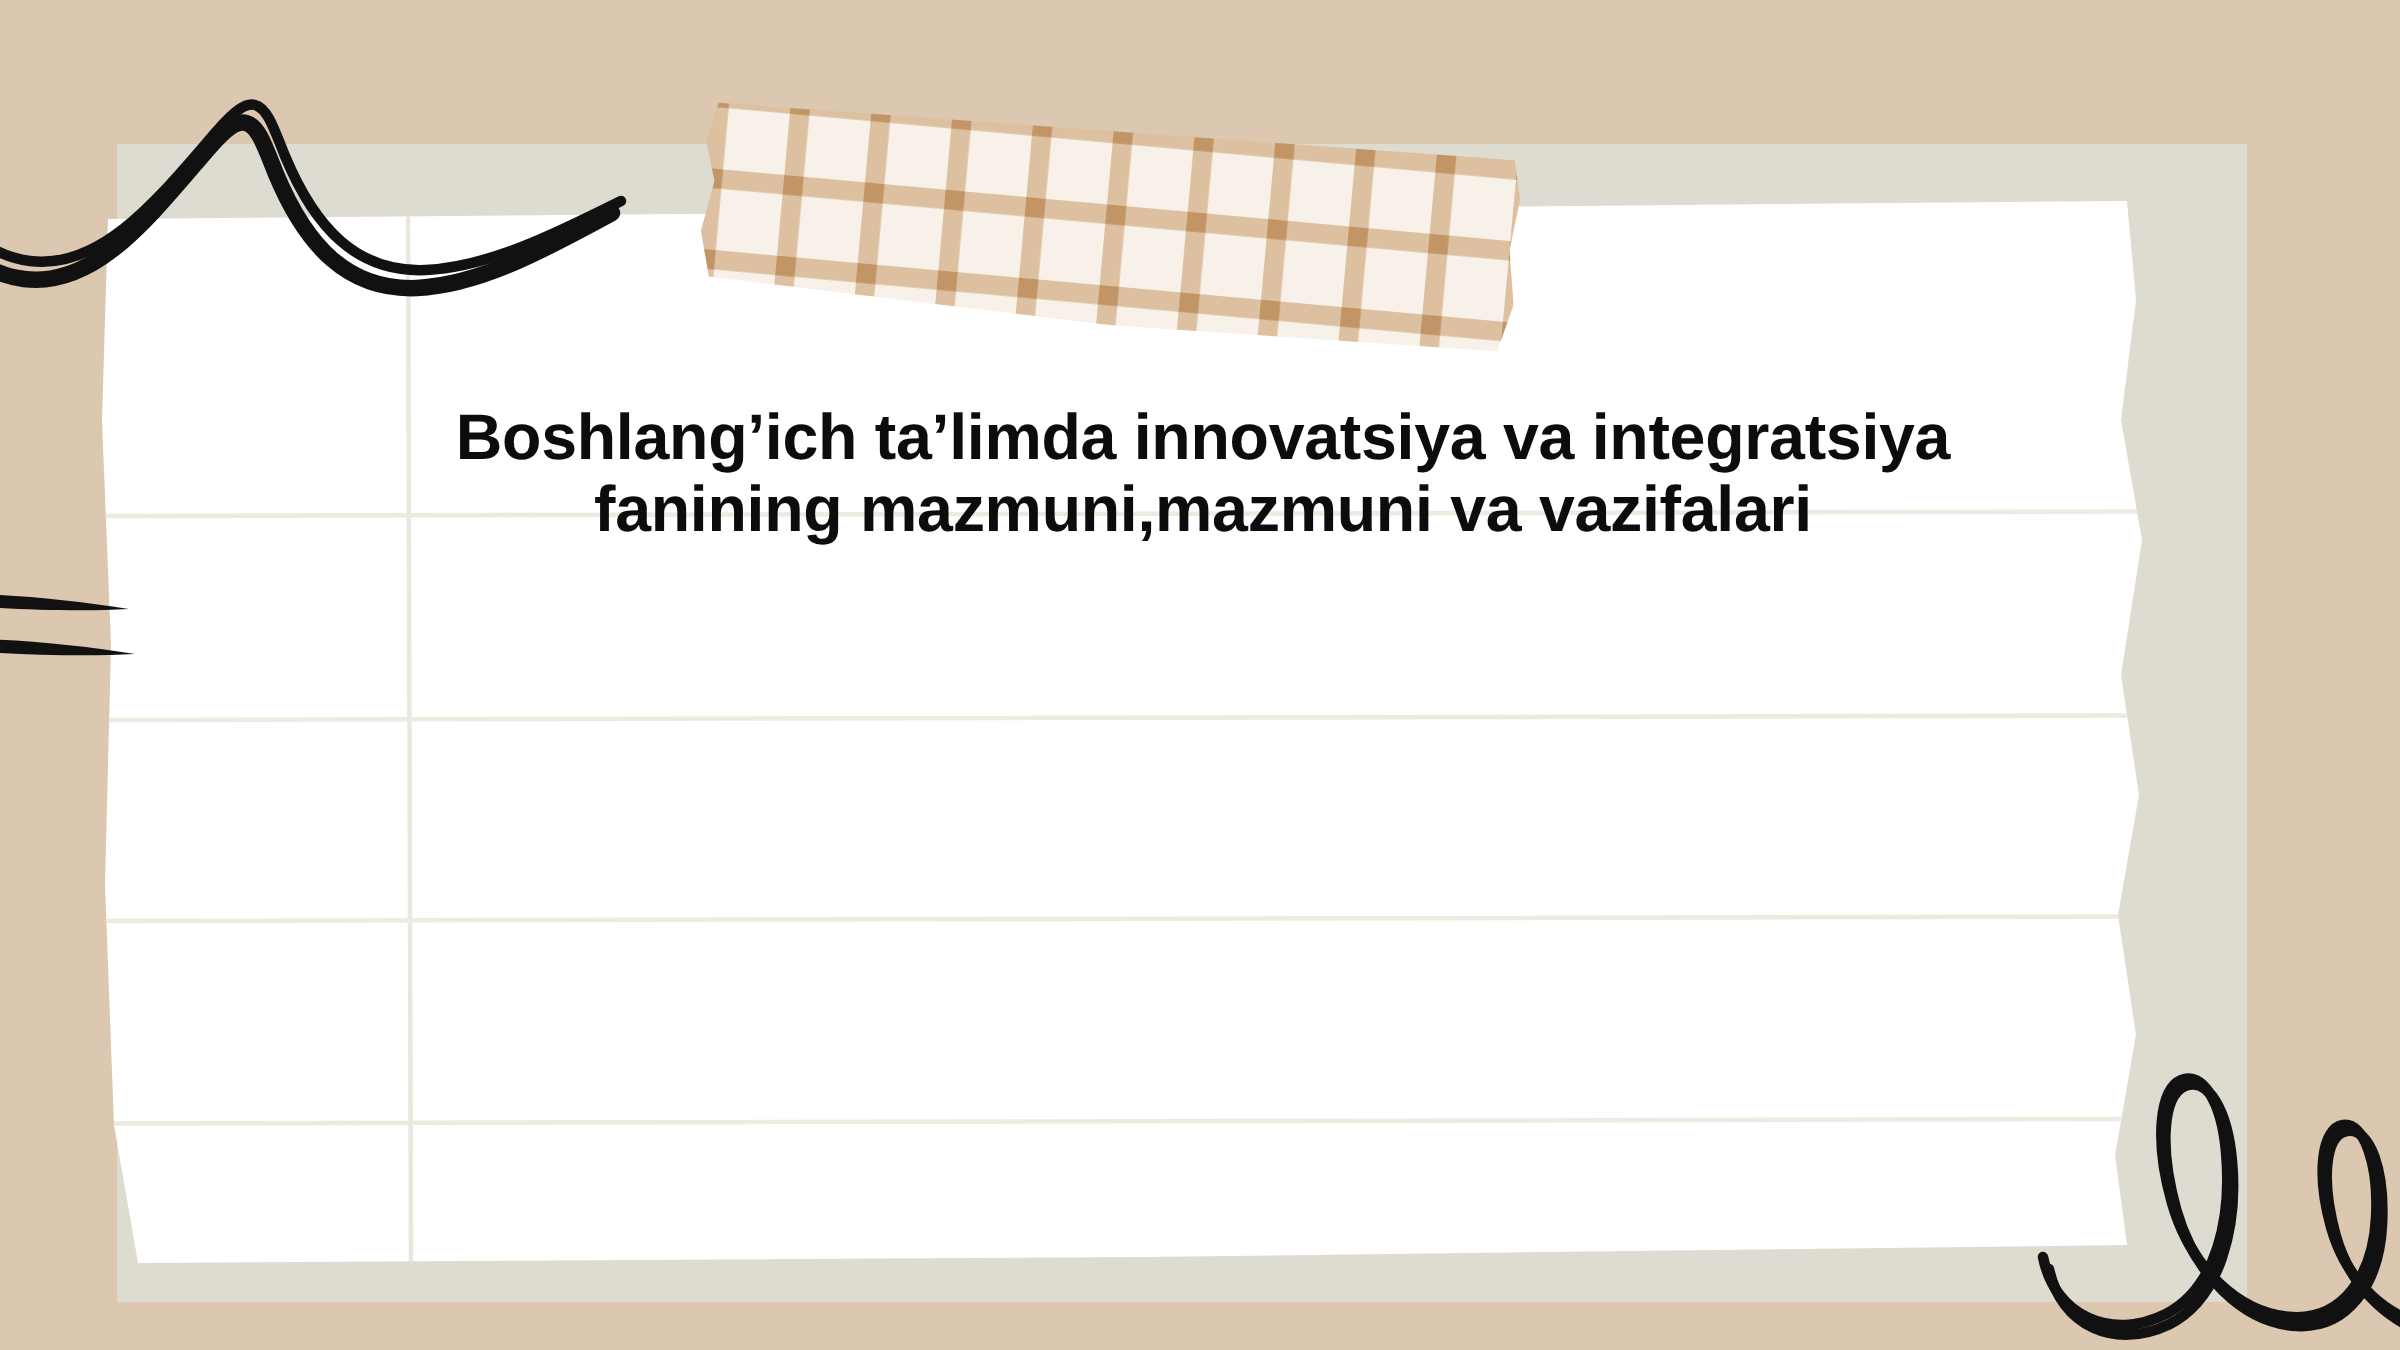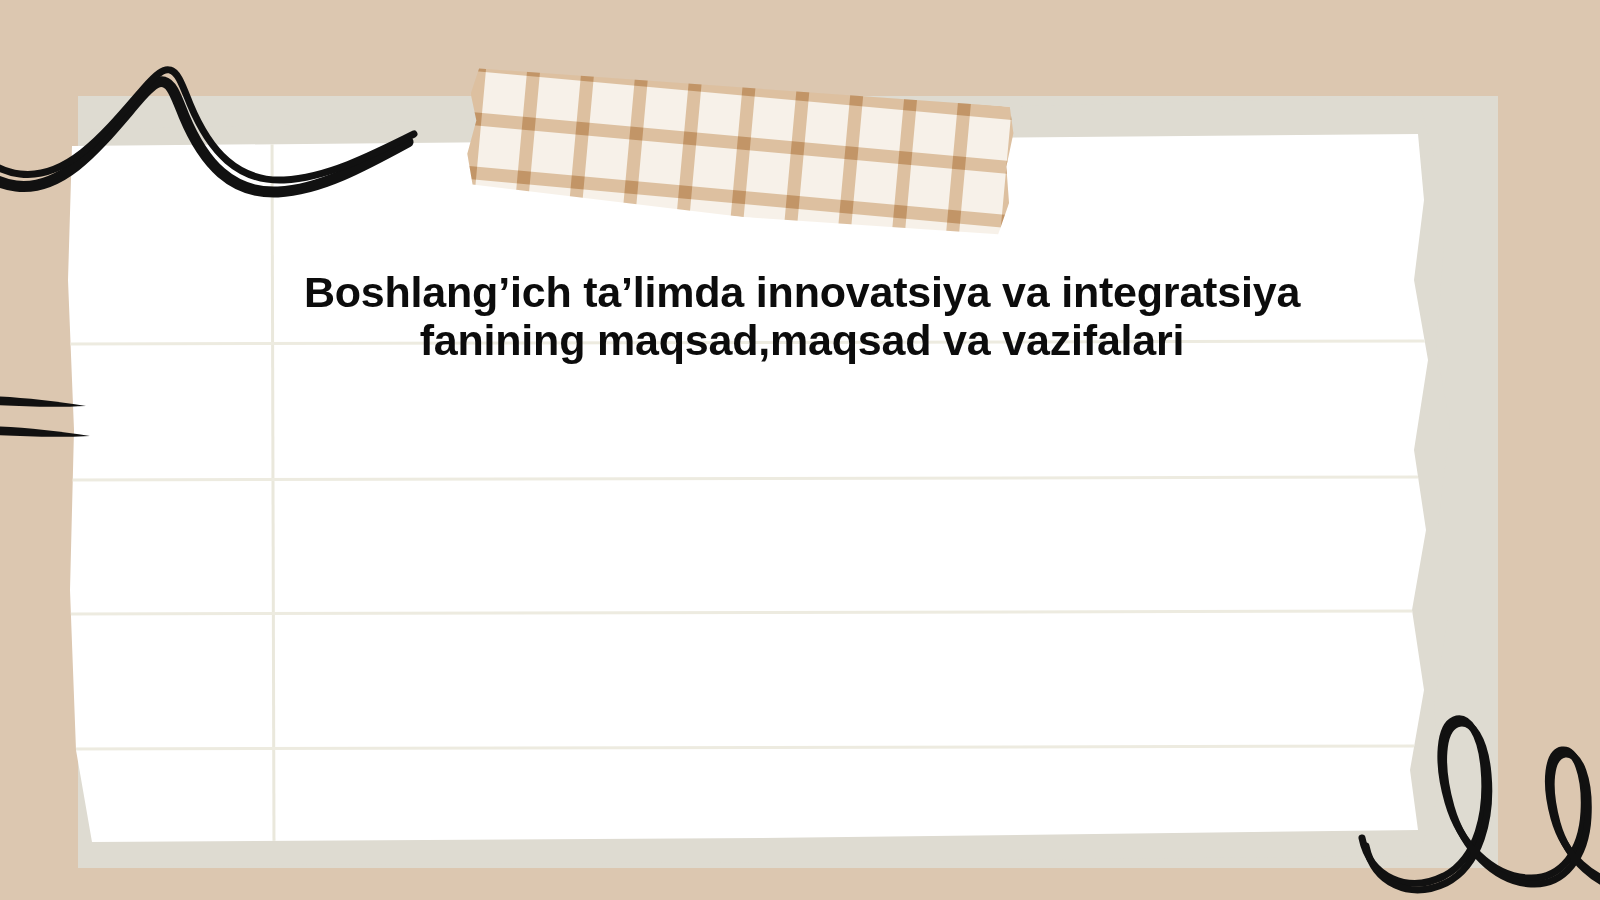--- a/index.html
+++ b/index.html
@@ -149,21 +149,21 @@
       </defs>
       <g clip-path="url(#tapeclip)">
         <rect x="-10" y="-10" width="580" height="160" fill="url(#gingham)"></rect>
         <rect x="-10" y="-10" width="580" height="160" fill="#ffffff" opacity="0.06"></rect>
       </g>
     </svg>
   </div>
 
   <div class="title-wrap">
     <div class="title-line">Boshlang’ich ta’limda innovatsiya va integratsiya</div>
-    <div class="title-line">fanining maqsad,maqsad va vazifalari</div>
+    <div class="title-line">fanining mazmuni,mazmuni va vazifalari</div>
   </div>
 
   <div class="doodle doodle-wave">
     <svg viewBox="0 0 480 190" aria-hidden="true">
       <g fill="none" stroke="#111111" stroke-linecap="round">
         <path d="M-30,20 C-14,96 10,140 56,146 C104,152 140,104 178,60
                  C190,46 198,40 204,42 C212,44 216,56 224,76
                  C244,124 272,154 318,152 C360,150 404,126 448,102" stroke-width="11"></path>
         <path d="M-26,6 C-10,84 14,128 60,134 C108,140 146,92 184,48
                  C196,34 204,28 210,30 C218,32 222,44 230,64

